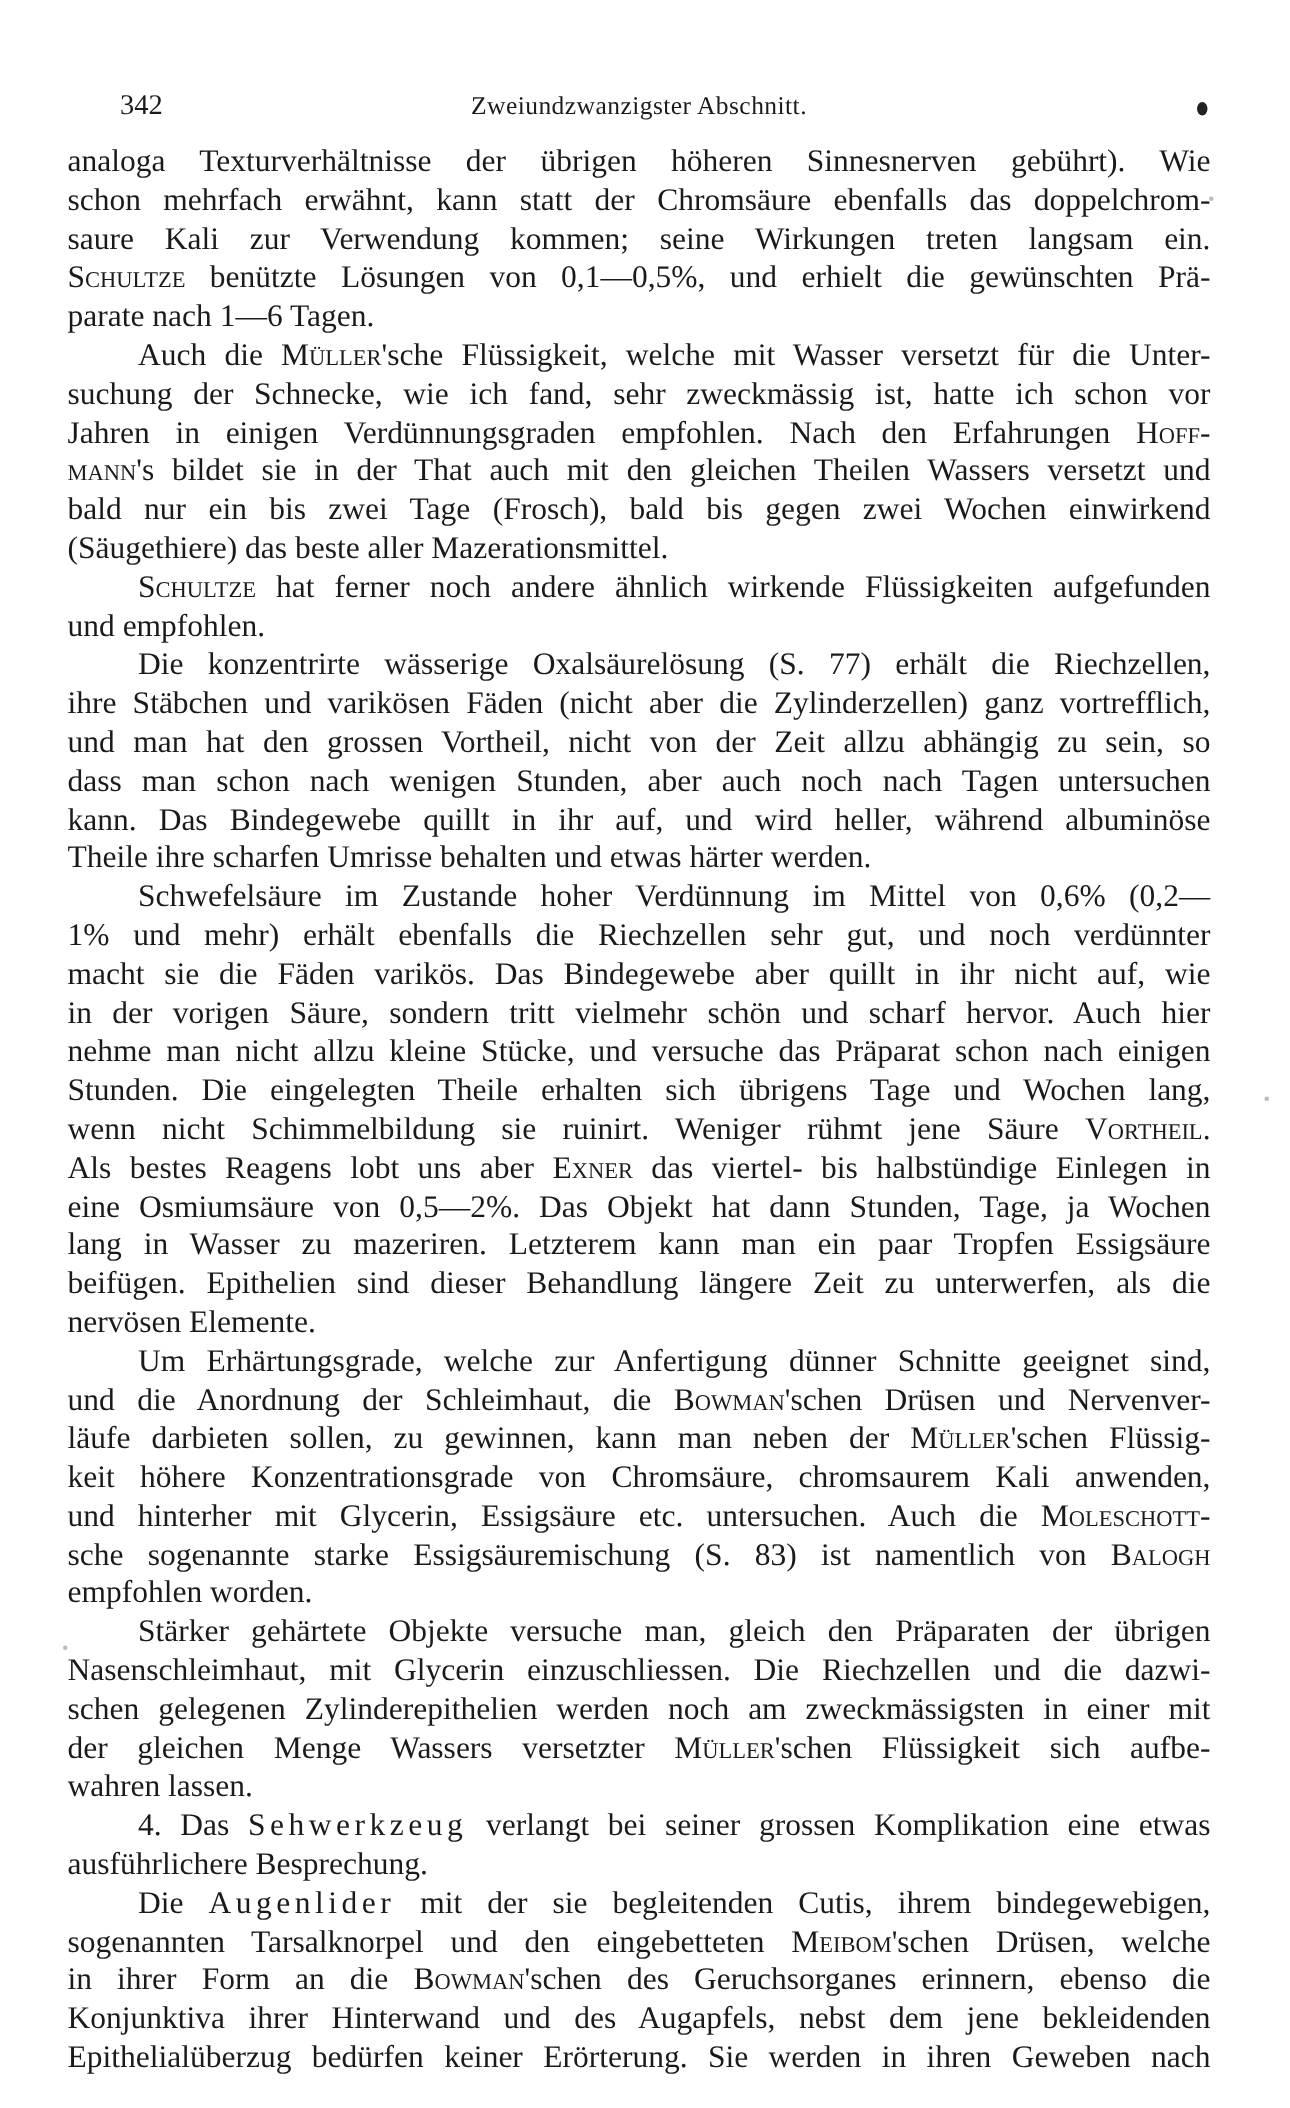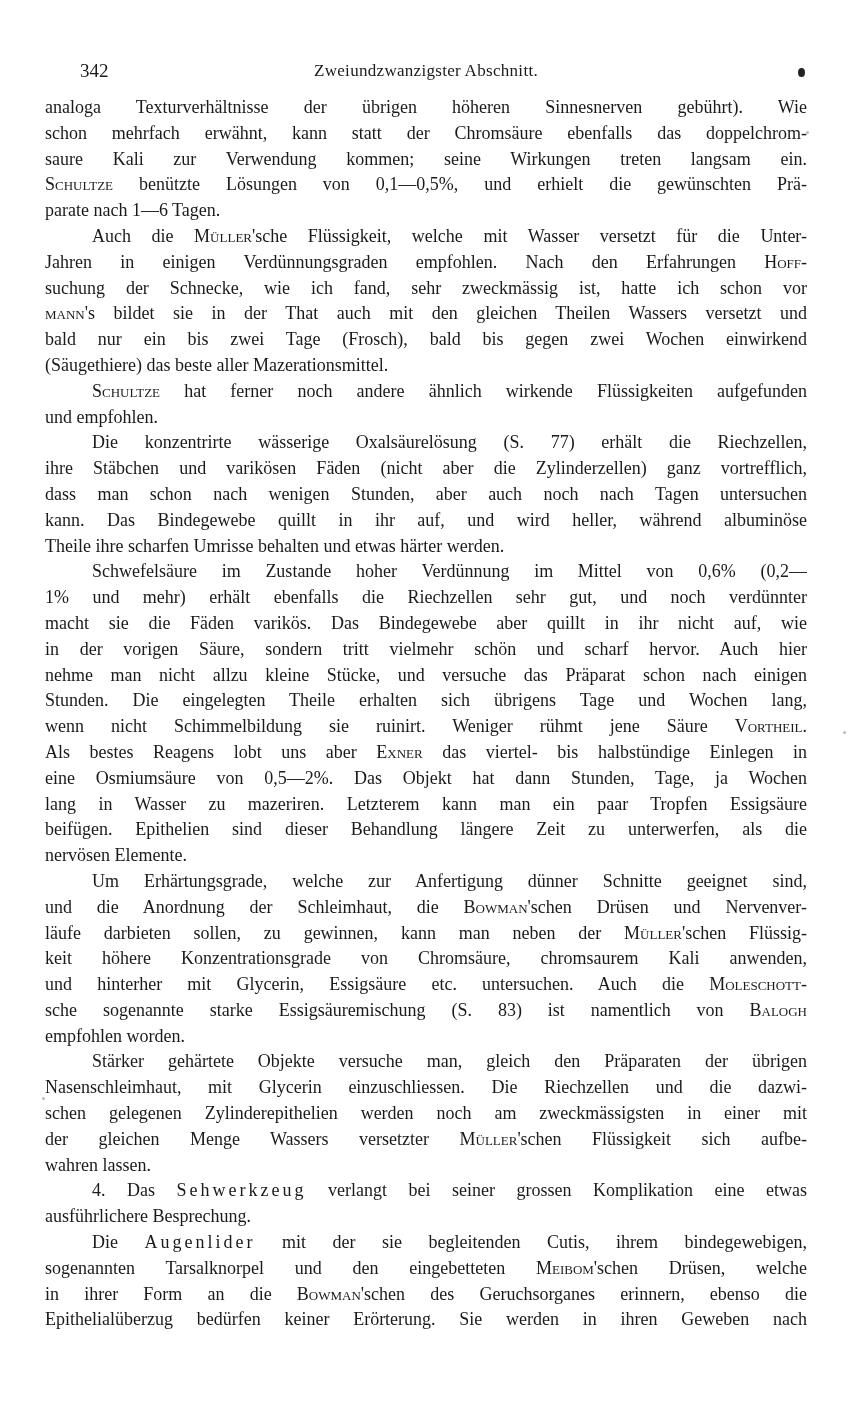--- a/index.html
+++ b/index.html
@@ -4,21 +4,21 @@
 <style>
   html, body { margin: 0; padding: 0; background: #ffffff; }
   body { width: 860px; height: 1405px; position: relative; overflow: hidden;
          font-family: "Liberation Serif", "DejaVu Serif", serif; color: #1a1a1a; }
   .page { position: absolute; left: 45px; top: 60px; width: 762px; }
   .header { position: relative; height: 28px; font-size: 17px; }
   .header .pno { position: absolute; left: 0; top: 0; font-size: 19px; margin-left: 35px; }
   .header .running { position: absolute; left: 0; right: 0; top: 1px; text-align: center; letter-spacing: 0.3px; }
   .header .dot { position: absolute; right: 2px; top: 8px; width: 7px; height: 9px; border-radius: 50%; background: #222; }
   .body { margin-top: 7px; }
-  .line { height: 25.8px; line-height: 25.8px; font-size: 18px; white-space: nowrap;
+  .line { height: 25.8px; line-height: 25.8px; font-size: 21px; white-space: nowrap;
           text-align: justify; text-align-last: justify; overflow: hidden; }
   .line.indent { padding-left: 47px; }
   .line.last { text-align-last: left; }
   .sc { font-variant: small-caps; }
   .sp { letter-spacing: 3px; }
   .speck { position: absolute; width: 3px; height: 3px; border-radius: 50%; background: #bbb; }
 </style>
 </head>
 <body>
 
@@ -28,29 +28,30 @@
     <span class="running">Zweiundzwanzigster Abschnitt.</span>
     <span class="dot"></span>
   </div>
   <div class="body" id="body">
       <div class="line">analoga Texturverhältnisse der übrigen höheren Sinnesnerven gebührt).  Wie</div>
       <div class="line">schon mehrfach erwähnt, kann statt der Chromsäure ebenfalls das doppelchrom-</div>
       <div class="line">saure Kali zur Verwendung kommen; seine Wirkungen treten langsam ein.</div>
       <div class="line"><span class="sc">Schultze</span> benützte Lösungen von 0,1—0,5%, und erhielt die gewünschten Prä-</div>
       <div class="line last">parate nach 1—6 Tagen.</div>
       <div class="line indent">Auch die <span class="sc">Müller</span>'sche Flüssigkeit, welche mit Wasser versetzt für die Unter-</div>
+      <div class="line">suchung der Schnecke, wie ich fand, sehr zweckmässig ist, hatte ich schon vor</div>
       <div class="line">Jahren in einigen Verdünnungsgraden empfohlen. Nach den Erfahrungen <span class="sc">Hoff-</span></div>
-      <div class="line">suchung der Schnecke, wie ich fand, sehr zweckmässig ist, hatte ich schon vor</div>
       <div class="line"><span class="sc">mann</span>'s bildet sie in der That auch mit den gleichen Theilen Wassers versetzt und</div>
       <div class="line">bald nur ein bis zwei Tage (Frosch), bald bis gegen zwei Wochen einwirkend</div>
       <div class="line last">(Säugethiere) das beste aller Mazerationsmittel.</div>
       <div class="line indent"><span class="sc">Schultze</span> hat ferner noch andere ähnlich wirkende Flüssigkeiten aufgefunden</div>
       <div class="line last">und empfohlen.</div>
       <div class="line indent">Die konzentrirte wässerige Oxalsäurelösung (S. 77) erhält die Riechzellen,</div>
       <div class="line">ihre Stäbchen und varikösen Fäden (nicht aber die Zylinderzellen) ganz vortrefflich,</div>
+      <div class="line">und man hat den grossen Vortheil, nicht von der Zeit allzu abhängig zu sein, so</div>
       <div class="line">dass man schon nach wenigen Stunden, aber auch noch nach Tagen untersuchen</div>
       <div class="line">kann. Das Bindegewebe quillt in ihr auf, und wird heller, während albuminöse</div>
       <div class="line last">Theile ihre scharfen Umrisse behalten und etwas härter werden.</div>
       <div class="line indent">Schwefelsäure im Zustande hoher Verdünnung im Mittel von 0,6% (0,2—</div>
       <div class="line">1% und mehr) erhält ebenfalls die Riechzellen sehr gut, und noch verdünnter</div>
       <div class="line">macht sie die Fäden varikös. Das Bindegewebe aber quillt in ihr nicht auf, wie</div>
       <div class="line">in der vorigen Säure, sondern tritt vielmehr schön und scharf hervor. Auch hier</div>
       <div class="line">nehme man nicht allzu kleine Stücke, und versuche das Präparat schon nach einigen</div>
       <div class="line">Stunden. Die eingelegten Theile erhalten sich übrigens Tage und Wochen lang,</div>
       <div class="line">wenn nicht Schimmelbildung sie ruinirt.  Weniger rühmt jene Säure <span class="sc">Vortheil</span>.</div>
@@ -69,19 +70,20 @@
       <div class="line indent">Stärker gehärtete Objekte versuche man, gleich den Präparaten der übrigen</div>
       <div class="line">Nasenschleimhaut, mit Glycerin einzuschliessen. Die Riechzellen und die dazwi-</div>
       <div class="line">schen gelegenen Zylinderepithelien werden noch am zweckmässigsten in einer mit</div>
       <div class="line">der gleichen Menge Wassers versetzter <span class="sc">Müller</span>'schen Flüssigkeit sich aufbe-</div>
       <div class="line last">wahren lassen.</div>
       <div class="line indent">4. Das <span class="sp">Sehwerkzeug</span> verlangt bei seiner grossen Komplikation eine etwas</div>
       <div class="line last">ausführlichere Besprechung.</div>
       <div class="line indent">Die <span class="sp">Augenlider</span> mit der sie begleitenden Cutis, ihrem bindegewebigen,</div>
       <div class="line">sogenannten Tarsalknorpel und den eingebetteten <span class="sc">Meibom</span>'schen Drüsen, welche</div>
       <div class="line">in ihrer Form an die <span class="sc">Bowman</span>'schen des Geruchsorganes erinnern, ebenso die</div>
+      <div class="line">Konjunktiva ihrer Hinterwand und des Augapfels, nebst dem jene bekleidenden</div>
       <div class="line">Epithelialüberzug bedürfen keiner Erörterung. Sie werden in ihren Geweben nach</div>
     </div>
 </div>
 
 <span class="speck" style="left:806px;top:131px"></span>
 <span class="speck" style="left:843px;top:731px"></span>
 <span class="speck" style="left:42px;top:1097px"></span>
 
 </body></html>

